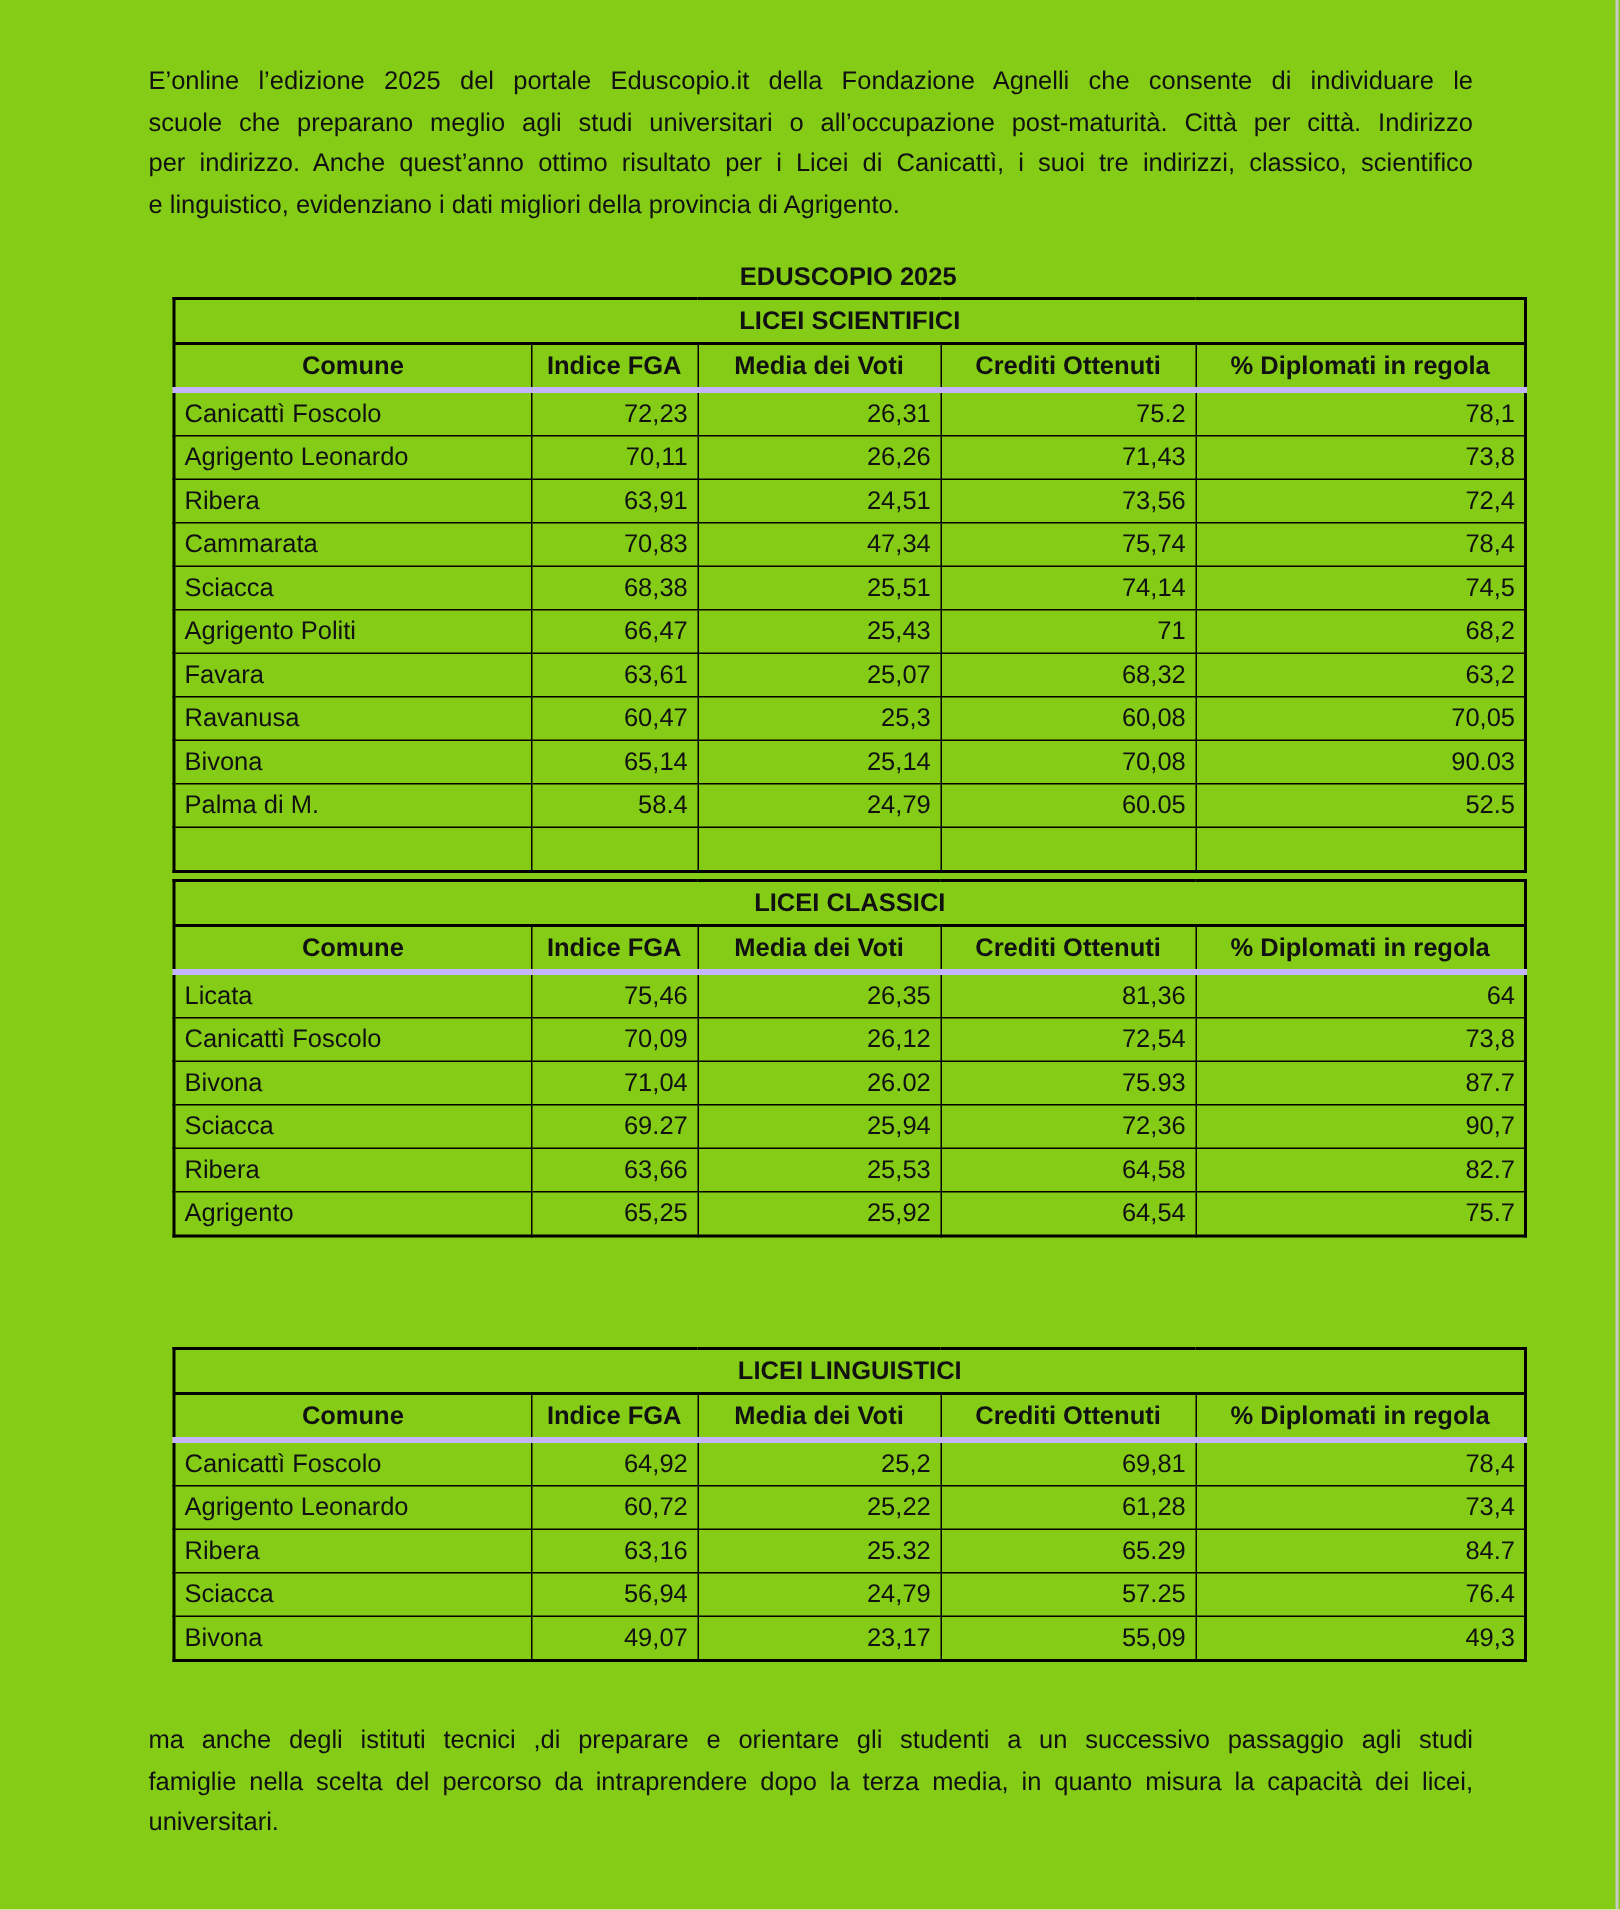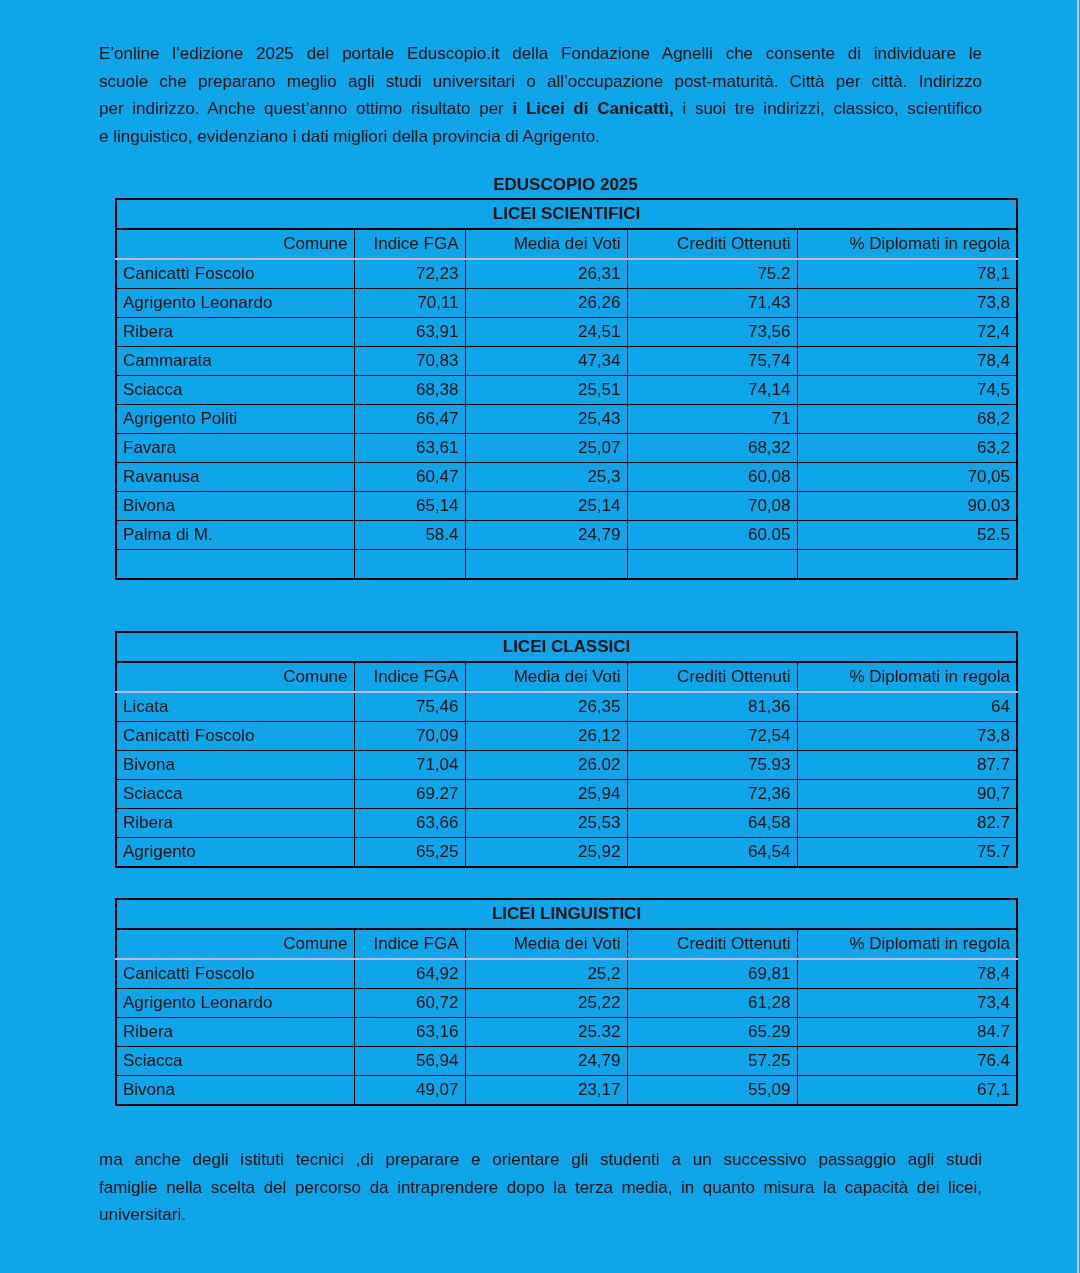--- a/index.html
+++ b/index.html
@@ -1,35 +1,35 @@
 <!DOCTYPE html>
 <html><head>
 <meta charset="utf-8">
 <style>
   html, body { margin: 0; padding: 0; background: #ffffff; }
   .page {
     position: relative;
     width: 1080px;
     height: 1273px;
-    background: #0ea5e9;
+    background: #84cc16;
     color: #000000;
     font-family: "Liberation Sans", sans-serif;
     overflow: hidden;
   }
   .para {
     position: absolute;
     left: 99px;
     width: 883px;
     font-size: 17px;
     line-height: 27.6px;
     color: #111111;
   }
   .jline { text-align: justify; text-align-last: justify; }
   .jline.last { text-align: left; text-align-last: left; }
-  .b { font-weight: bold; }
+  .b { font-weight: normal; }
   #intro { top: 40px; }
   #outro { top: 1146px; }
   #outro .indent { text-indent: 7px; }
   .tbl-main-title {
     position: absolute;
     left: 115px;
     width: 901px;
     top: 175px;
     text-align: center;
     font-weight: bold;
@@ -41,39 +41,39 @@
     left: 99px;
     width: 901px;
     border-collapse: collapse;
     table-layout: fixed;
     font-size: 17px;
     color: #111111;
     border: 2px solid #000000;
     margin-left: 16px;
   }
   #table-0 { top: 198px; }
-  #table-1 { top: 631px; padding-left: 27px; }
+  #table-1 { top: 586px; padding-left: 27px; }
   #table-2 { top: 898px; }
   table.data td {
     border: 1px solid #000000;
     height: 28px;
     padding: 0 6px;
     overflow: hidden;
     white-space: nowrap;
     vertical-align: middle;
   }
   tr.title-row td {
     font-weight: bold;
     text-align: center;
     border-bottom: 2px solid #000000;
   }
   tr.header-row td {
-    font-weight: normal;
-    text-align: right;
-    border-bottom: 2px solid #c4b5fd;
+    font-weight: bold;
+    text-align: center;
+    border-bottom: 4px solid #c4b5fd;
   }
   td.c-name { text-align: left; }
   td.c-num { text-align: right; }
   .edge-line {
     position: absolute;
     left: 1077px;
     top: 0;
     width: 2px;
     height: 1273px;
     background: #c9c9c9;
@@ -301,21 +301,21 @@
           <td class="c-num">56,94</td>
           <td class="c-num">24,79</td>
           <td class="c-num">57.25</td>
           <td class="c-num">76.4</td>
         </tr>
         <tr>
           <td class="c-name">Bivona</td>
           <td class="c-num">49,07</td>
           <td class="c-num">23,17</td>
           <td class="c-num">55,09</td>
-          <td class="c-num">67,1</td>
+          <td class="c-num">49,3</td>
         </tr>
       </tbody>
   </table>
 
   <div class="para" id="outro">
     <div class="jline">ma anche degli istituti tecnici ,di preparare e orientare gli studenti a un successivo passaggio agli studi</div>
     <div class="jline">famiglie nella scelta del percorso da intraprendere dopo la terza media, in quanto misura la capacità dei licei,</div>
     <div class="jline last">universitari.</div>
   </div>
 

